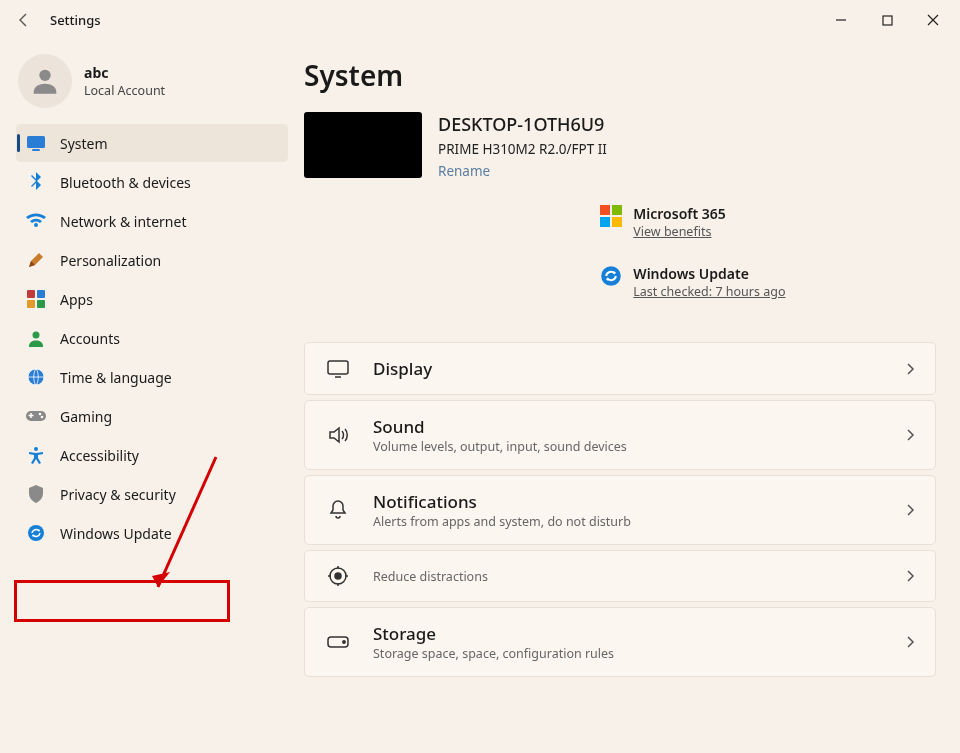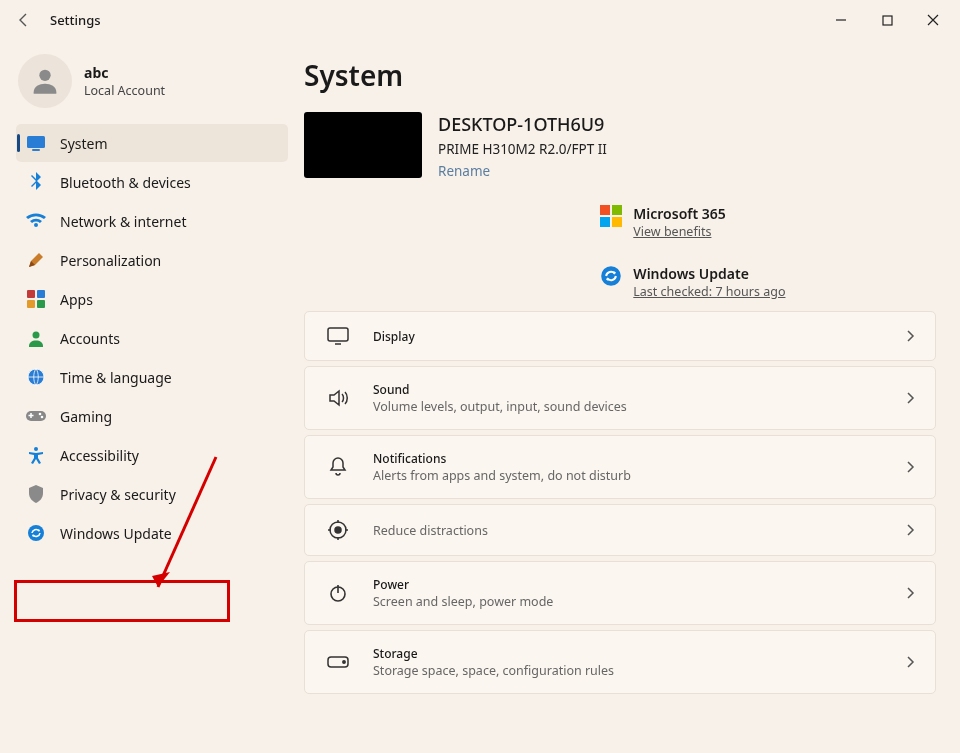--- a/index.html
+++ b/index.html
@@ -64,21 +64,21 @@
   .nav-item.selected { background:#eee5da; }
   .nav-item.selected::before {
     content:""; position:absolute; left:1px; top:10px; height:18px; width:3px;
     background:#174a84; border-radius:2px;
   }
 
   
   .page-title { font-size:28px; font-weight:600; margin:4px 0 18px 0; }
 
   
-  .device-row { display:flex; flex-wrap:wrap; gap:24px 36px; align-items:flex-start; margin-bottom:11px; }
+  .device-row { display:flex; flex-wrap:wrap; gap:24px 36px; align-items:flex-start; margin-bottom:42px; }
   .device-info { display:flex; gap:16px; align-items:flex-start; }
   .device-thumb { width:118px; height:66px; background:#000; border-radius:3px; }
   .device-meta { display:flex; flex-direction:column; gap:4px; }
   .device-name { font-size:18px; font-weight:500; }
   .device-model { font-size:13.5px; color:#222; }
   .rename-link { font-size:13.5px; color:#5a7da0; cursor:pointer; }
 
   .status-cards { display:flex; gap:24px; flex-wrap:wrap; margin-left:auto; }
   .status-card { display:flex; gap:10px; align-items:flex-start; cursor:pointer; }
   .status-card .sc-icon { width:24px; height:24px; display:flex; align-items:center; justify-content:center; }
@@ -88,21 +88,21 @@
 
   
   .settings-list { display:flex; flex-direction:column; gap:5px; }
   .setting-card {
     display:flex; align-items:center; gap:22px;
     background:#fbf6ef; border:1px solid #e8e0d6; border-radius:5px;
     padding:14px 20px; cursor:pointer;
   }
   .setting-card .card-ico { width:26px; display:flex; justify-content:center; color:#333; }
   .setting-card .card-text { flex:1; }
-  .card-title { font-size:12px; font-weight:500; }
+  .card-title { font-size:17px; font-weight:500; }
   .card-desc { font-size:12.5px; color:#666; }
   .chevron { color:#555; }
 
   
   .annot-box {
     position:absolute; left:14px; top:580px; width:216px; height:42px;
     border:3px solid #d40000; pointer-events:none;
   }
   .annot-arrow {
     position:absolute; left:146px; top:452px; pointer-events:none;
@@ -370,37 +370,20 @@
         <div class="card-text">
             <div class="card-desc">Reduce distractions</div>
           </div>
         <span class="chevron">
             <svg width="10" height="14" viewBox="0 0 10 14">
               <path fill="none" stroke="#555" stroke-width="1.5" d="M3 2l5 5-5 5"></path>
             </svg>
           </span>
       </div>
 
-      <div class="setting-card">
-        <span class="card-ico">
-            <svg width="20" height="20" viewBox="0 0 20 20" fill="none" stroke="#333" stroke-width="1.6">
-              <circle cx="10" cy="11" r="7"></circle>
-              <path d="M10 2v8"></path>
-            </svg>
-          </span>
-        <div class="card-text">
-            <div class="card-title">Power</div>
-            <div class="card-desc">Screen and sleep, power mode</div>
-          </div>
-        <span class="chevron">
-            <svg width="10" height="14" viewBox="0 0 10 14">
-              <path fill="none" stroke="#555" stroke-width="1.5" d="M3 2l5 5-5 5"></path>
-            </svg>
-          </span>
-      </div>
 
       <div class="setting-card">
         <span class="card-ico">
             <svg width="24" height="14" viewBox="0 0 24 14" fill="none" stroke="#333" stroke-width="1.5">
               <rect x="2" y="2" width="20" height="10" rx="3"></rect>
               <circle cx="18" cy="7" r="1.2" fill="#333"></circle>
             </svg>
           </span>
         <div class="card-text">
             <div class="card-title">Storage</div>

